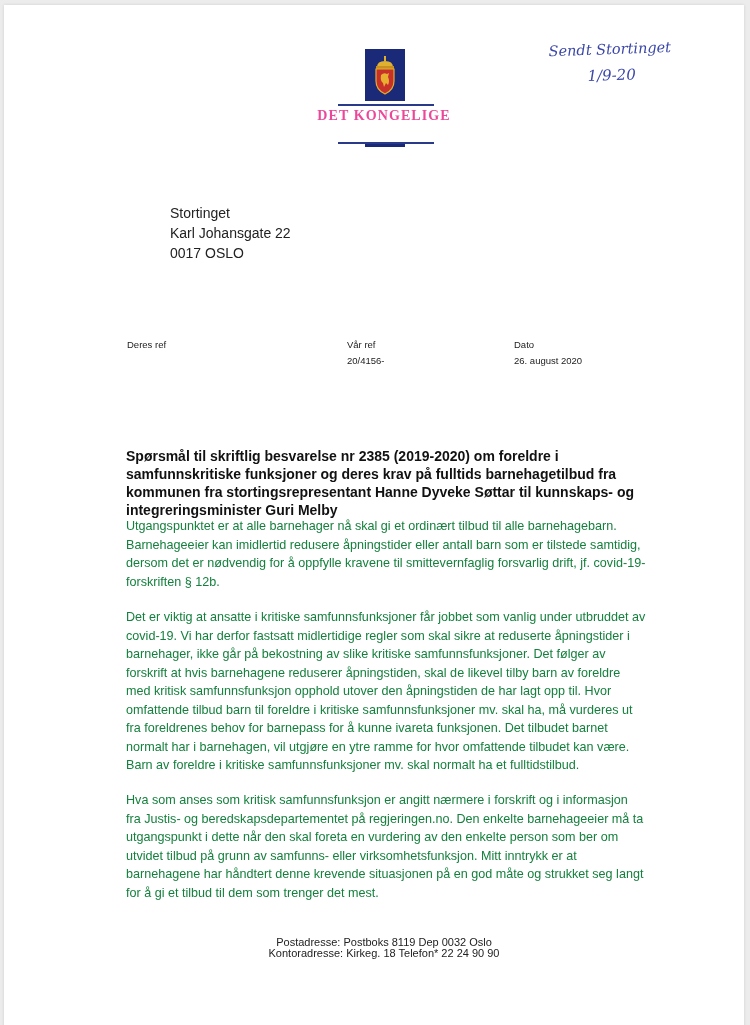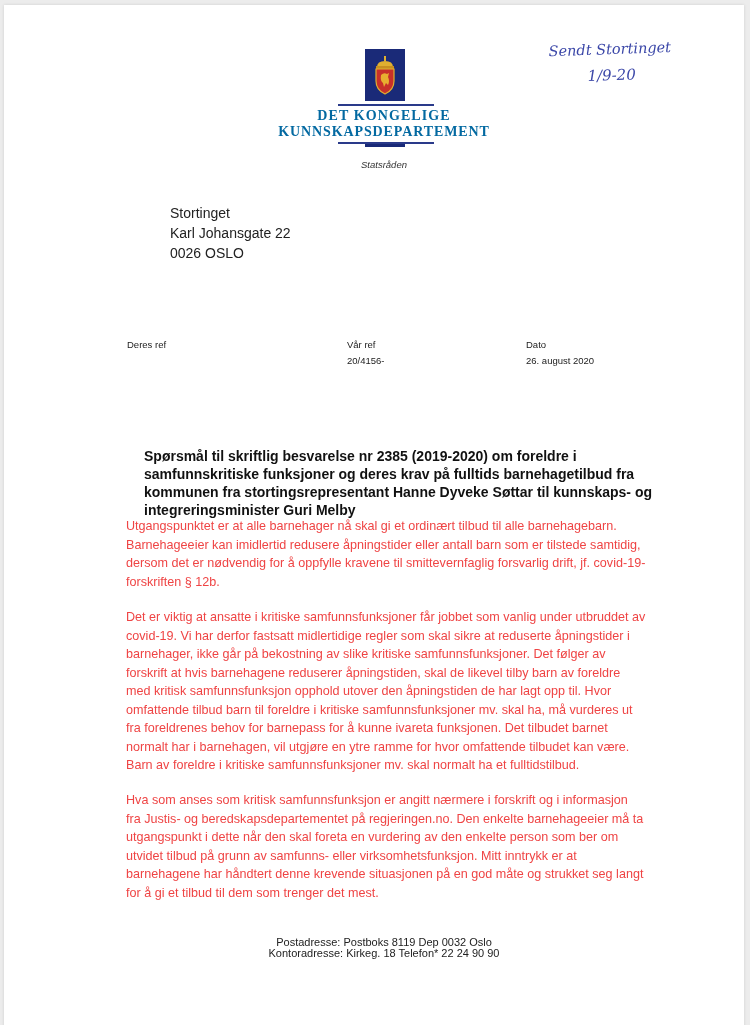--- a/index.html
+++ b/index.html
@@ -36,52 +36,52 @@
   .logo-line {
     left: 334px; width: 96px; height: 2px; background: #2a3a8a;
   }
   .logo-bar {
     left: 361px; width: 40px; height: 3px; background: #1a2a78;
   }
   .dept-name {
     left: 230px; top: 103px; width: 300px; text-align: center;
     font-family: "Liberation Serif", serif; font-weight: bold;
     font-size: 14px; line-height: 16px; letter-spacing: 1.1px;
-    color: #0369a1;
+    color: #ec4899;
   }
   .dept-name .l2 { letter-spacing: 0.9px; }
   .statsraden {
     left: 230px; top: 154px; width: 300px; text-align: center;
     font-style: italic; font-size: 9.5px; color: #333;
   }
 
   
   .address {
     left: 122px; top: 198px;
     font-size: 14px; line-height: 20px; color: #222; margin-left: 44px;
   }
 
   
   .ref-label, .ref-value { font-size: 9.5px; color: #222; }
   .ref-label { top: 334px; }
   .ref-value { top: 350px; text-align: right; }
   .col1 { left: 123px; }
   .col2 { left: 343px; }
-  .col3 { left: 510px; margin-left: 12px; }
+  .col3 { left: 510px; }
 
   
   .subject {
     left: 122px; top: 442px; width: 520px;
-    font-weight: bold; font-size: 14px; line-height: 18px; color: #111; margin-left: 18px;
+    font-weight: bold; font-size: 14px; line-height: 18px; color: #111;
   }
 
   
   .body-text {
     left: 122px; width: 520px;
-    font-size: 12.6px; line-height: 18.5px; color: #ef4444;
+    font-size: 12.6px; line-height: 18.5px; color: #15803d;
   }
   .p1 { top: 512px; }
   .p2 { top: 603px; }
   .p3 { top: 786px; }
 
   
   .footer {
     left: 230px; top: 932px; width: 300px; text-align: center;
     font-size: 11px; line-height: 11px; color: #222;
   }
@@ -104,30 +104,28 @@
       <rect x="4" y="11" width="18" height="3" fill="#c89020"></rect>
 
       <path d="M4 14 H22 V26 Q22 35 13 39 Q4 35 4 26 Z" fill="#c8302a" stroke="#e0b030" stroke-width="1.2"></path>
 
       <path d="M9 20 Q12 17 15 19 L17 18 L16 22 Q18 26 16 30 L14 28 L12 32 L11 28 Q8 26 9 20 Z" fill="#e8b030"></path>
     </svg>
   </div>
   <div class="abs logo-line" style="top:99px"></div>
   <div class="abs dept-name">
     <div>DET KONGELIGE</div>
-    <div class="l2">KUNNSKAPSDEPARTEMENT</div>
   </div>
   <div class="abs logo-line" style="top:137px"></div>
   <div class="abs logo-bar" style="top:139px"></div>
-  <div class="abs statsraden">Statsråden</div>
 
   <div class="abs address">
     <div>Stortinget</div>
     <div>Karl Johansgate 22</div>
-    <div>0026 OSLO</div>
+    <div>0017 OSLO</div>
   </div>
 
   <div class="abs ref-label col1">Deres ref</div>
   <div class="abs ref-value col1"></div>
   <div class="abs ref-label col2">Vår ref</div>
   <div class="abs ref-value col2">20/4156-</div>
   <div class="abs ref-label col3">Dato</div>
   <div class="abs ref-value col3">26. august 2020</div>
 
   <div class="abs subject">Spørsmål til skriftlig besvarelse nr 2385 (2019-2020) om foreldre i samfunnskritiske funksjoner og deres krav på fulltids barnehagetilbud fra kommunen fra stortingsrepresentant Hanne Dyveke Søttar til kunnskaps- og integreringsminister Guri Melby</div>

